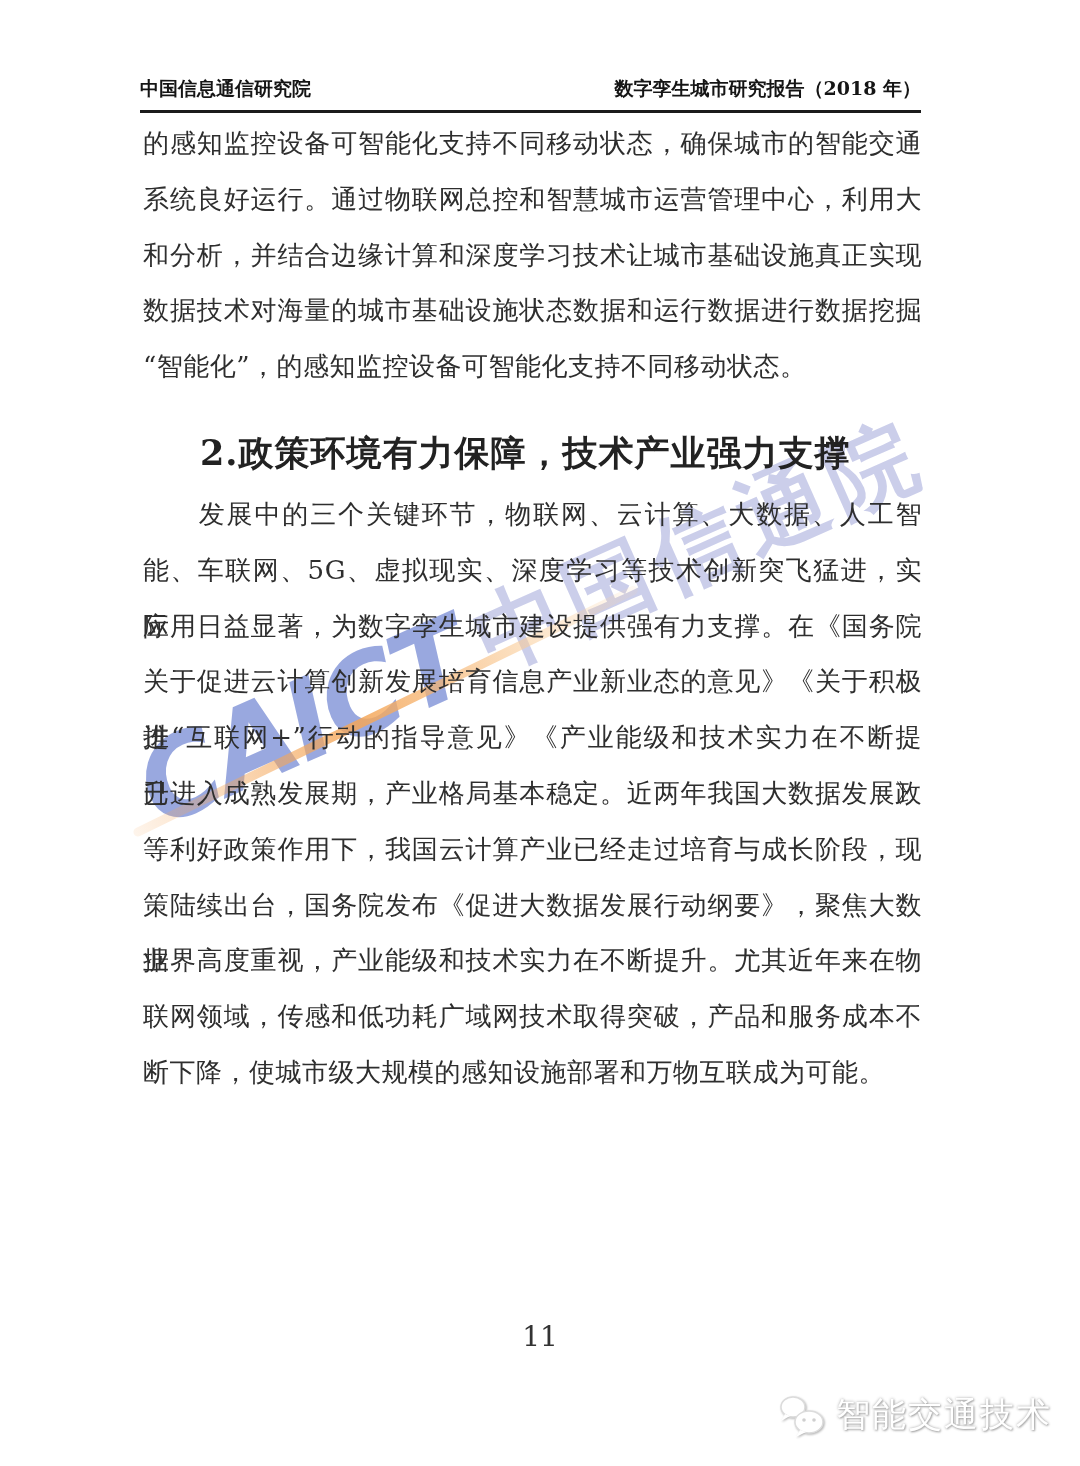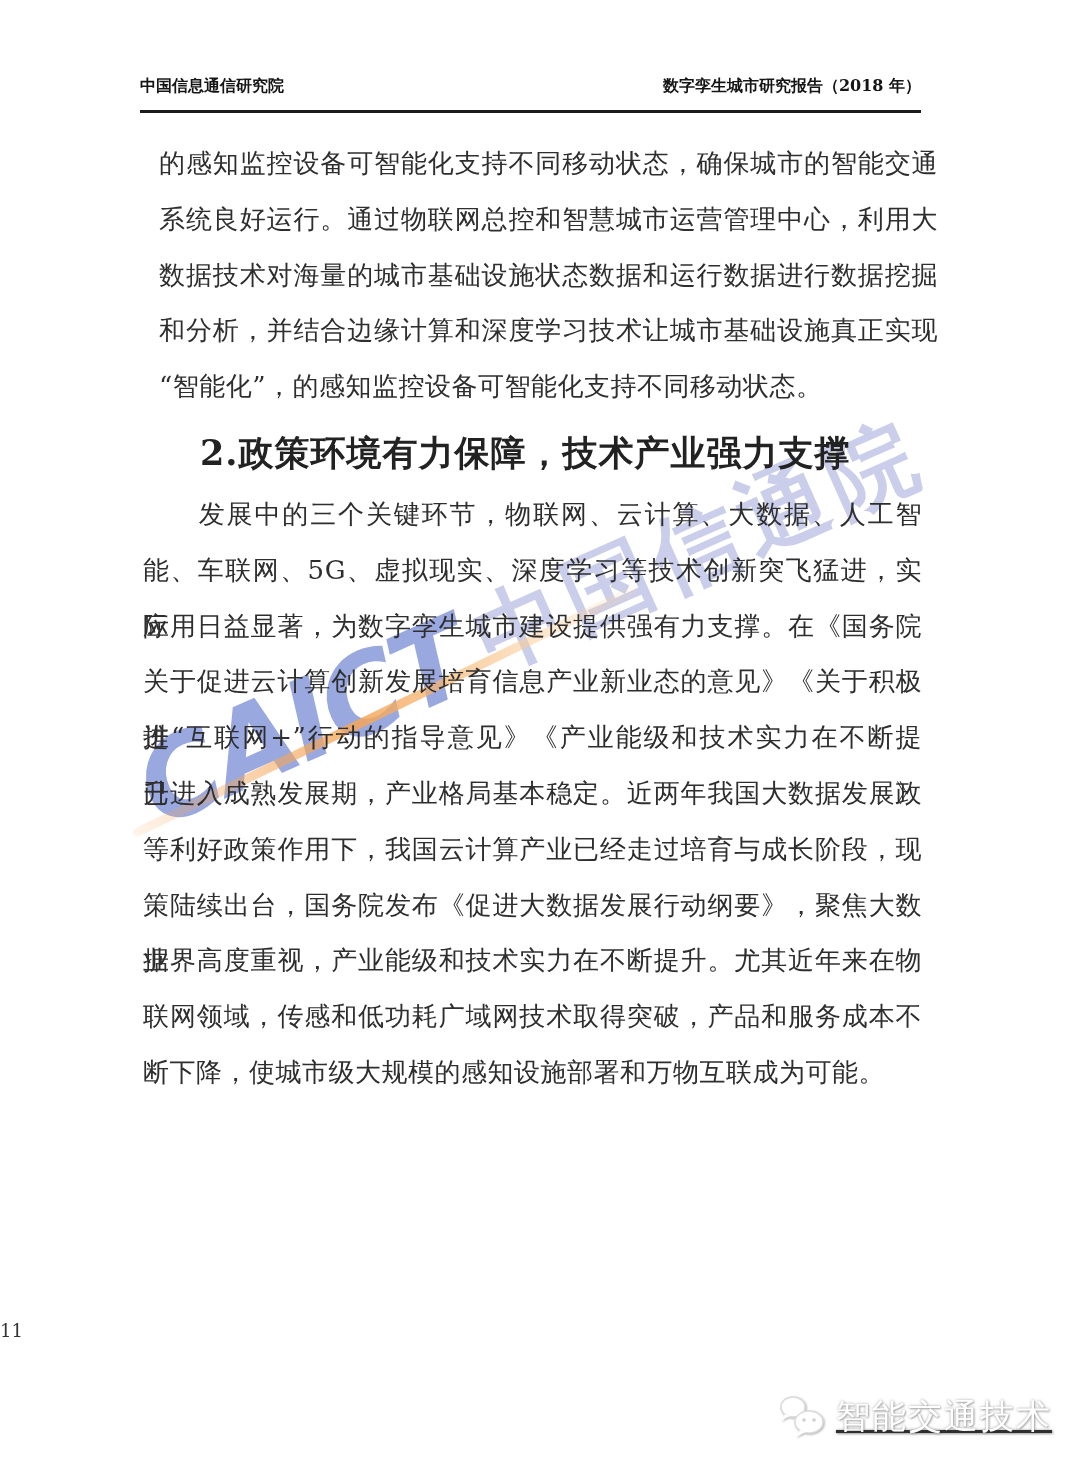--- a/index.html
+++ b/index.html
@@ -9,21 +9,21 @@
     background:#ffffff;
     overflow:hidden;
     font-family:"DejaVu Serif","Liberation Serif",serif;
     color:#2e2e2e;
   }
 
   
   .header {
     position:absolute; left:140px; top:76px; width:781px;
     display:flex; justify-content:space-between; align-items:flex-end;
-    font-size:16px; font-weight:bold; color:#151515;
+    font-size:19px; font-weight:bold; color:#151515;
     z-index:2;
     text-align:center;
   }
   .header-rule {
     position:absolute; left:140px; top:110px; width:781px; height:3px;
     background:#1b1b1b; z-index:2;
   }
 
   
   .watermark {
@@ -52,45 +52,45 @@
     border-radius:6px; transform:rotate(-2deg);
     background:linear-gradient(90deg,
       rgba(245,169,95,0.12) 0%,
       rgba(244,166,88,0.85) 45%,
       rgba(250,208,158,0.55) 80%,
       rgba(250,208,158,0.10) 100%);
   }
 
   
   .bodytext { position:absolute; z-index:2; left:143px; width:779px; }
-  .para1 { top:136px;margin-left:16px; }
+  .para1 { top:116px; }
   .para2 { top:487px; }
   .line {
     font-size:26px; line-height:55.8px; height:55.8px;
     text-align:justify; text-align-last:justify;
     color:#2e2e2e;
     letter-spacing:0.5px;
   }
   .line.natural { text-align-last:left; }
 
   .section-heading {
     position:absolute; z-index:2; left:200px; top:430px; width:722px;
     font-size:35px; font-weight:bold; color:#222;
     letter-spacing:1px;
   }
 
   
   .page-number {
     position:absolute; z-index:2; left:0; top:1320px; width:100%;
-    font-size:18px; color:#333;
+    text-align:center; font-size:28px; color:#333;
   }
 
   .bottom-banner {
     position:absolute; z-index:2; top:1392px; right:28px;
-    display:flex; align-items:flex-end; gap:8px;text-decoration:underline;
+    display:flex; align-items:flex-start; gap:8px;
   }
   .wechat-icon { filter:drop-shadow(1px 1px 1px rgba(160,160,160,0.8)); }
   .banner-text {
     font-family:"DejaVu Sans","Liberation Sans",sans-serif;
     font-size:34px; letter-spacing:2px; color:#ffffff;
     text-shadow:0 0 3px rgba(165,165,165,0.95), 1px 1px 2px rgba(150,150,150,0.8);
   }
 </style>
 </head>
 <body>
@@ -107,22 +107,22 @@
     <div class="wm-inner">
       <span class="wm-caict">CAICT</span>
       <span class="wm-cn">中国信通院</span>
       <span class="wm-swoosh"></span>
     </div>
   </div>
 
   <div class="bodytext para1">
       <div class="line">的感知监控设备可智能化支持不同移动状态，确保城市的智能交通</div>
       <div class="line">系统良好运行。通过物联网总控和智慧城市运营管理中心，利用大</div>
+      <div class="line">和分析，并结合边缘计算和深度学习技术让城市基础设施真正实现</div>
       <div class="line">数据技术对海量的城市基础设施状态数据和运行数据进行数据挖掘</div>
-      <div class="line">和分析，并结合边缘计算和深度学习技术让城市基础设施真正实现</div>
       <div class="line natural">“智能化”，的感知监控设备可智能化支持不同移动状态。</div>
     </div>
 
   <div class="section-heading">2.政策环境有力保障，技术产业强力支撑</div>
 
   <div class="bodytext para2">
       <div class="line">　　发展中的三个关键环节，物联网、云计算、大数据、人工智</div>
       <div class="line">能、车联网、5G、虚拟现实、深度学习等技术创新突飞猛进，实际</div>
       <div class="line">应用日益显著，为数字孪生城市建设提供强有力支撑。在《国务院</div>
       <div class="line">关于促进云计算创新发展培育信息产业新业态的意见》《关于积极推</div>

